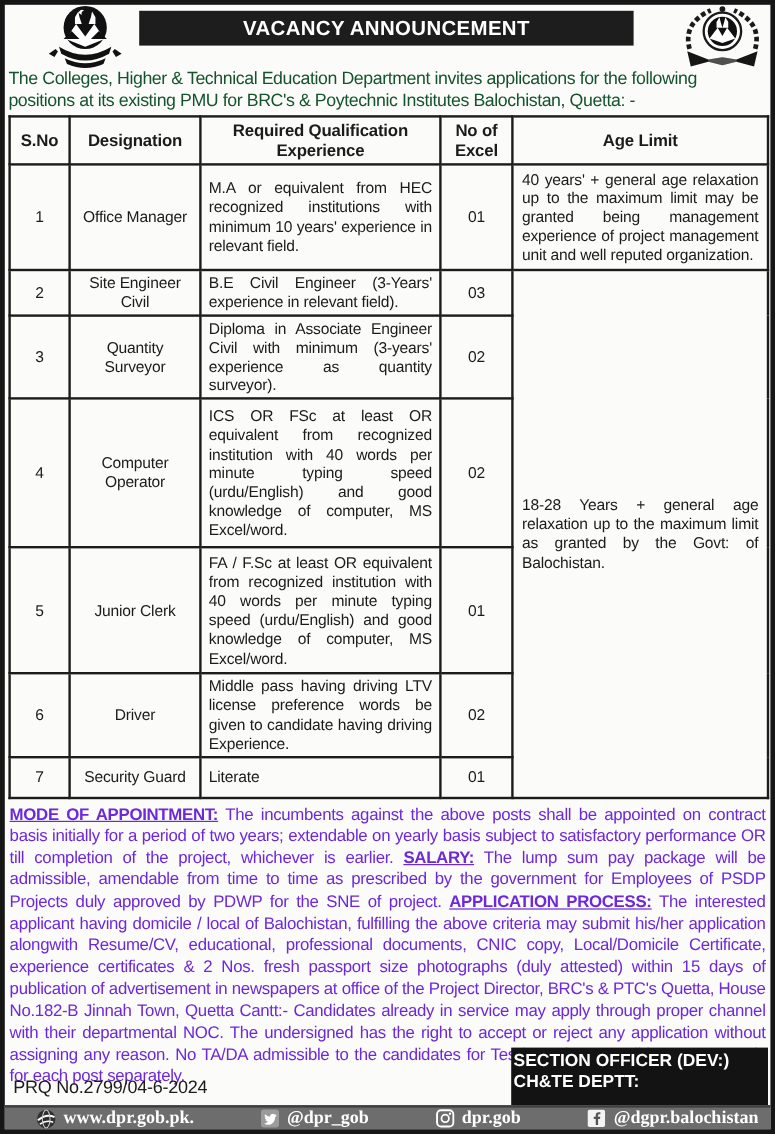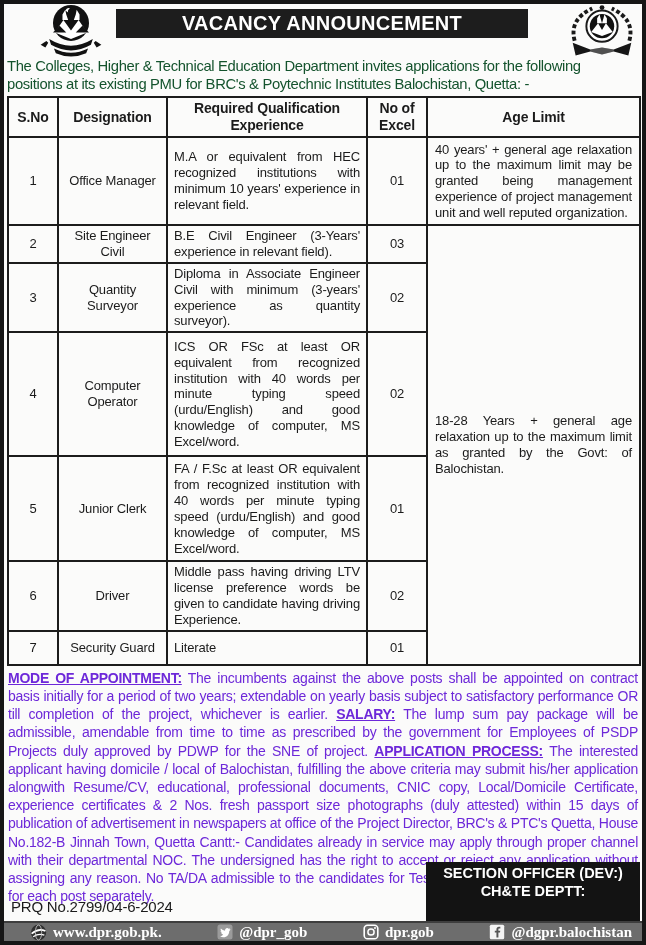--- a/index.html
+++ b/index.html
@@ -12,21 +12,21 @@
   .doc-border {
     position:absolute; inset:0; border:4px solid #161616; pointer-events:none;
   }
   
   .header { position:relative; height:58px; }
   .crest-left { position:absolute; left:20px; top:3px; width:102px; height:55px; }
   .crest-right { position:absolute; right:3px; top:1px; width:82px; height:62px; }
   .title-bar {
     position:absolute; left:116px; top:9px; width:412px; height:29px;
     background:#1d1d1d; color:#fff; display:flex; align-items:center; justify-content:center;
-    font-size:20px; font-weight:bold; letter-spacing:.3px;
+    font-size:17px; font-weight:bold; letter-spacing:.3px;
   }
   .intro {
     margin:0 7px 3px 7px; font-size:14.8px; line-height:17.5px;
     letter-spacing:-0.35px; color:#14532d;
   }
   
   table.vac {
     width:632px; margin:1px 7px 0 7px; border-collapse:collapse; table-layout:fixed;
   }
   table.vac th, table.vac td {
@@ -54,22 +54,22 @@
     text-align:justify; letter-spacing:-0.25px; color:#6d28d9;
   }
   .seg-label { font-weight:bold; text-decoration:underline; }
   
   .prq {
     position:absolute; left:11px; bottom:30px;
     font-size:15px; font-weight:normal; letter-spacing:-0.2px;
   }
   .officer-box {
     position:absolute; right:6px; bottom:24px; width:214px;
-    background:#131313; color:#fff; text-align:center;
-    font-size:14.5px; font-weight:bold; line-height:18px; padding:2px 2px 21px 2px;
+    background:#131313; color:#fff; 
+    font-size:14.5px; font-weight:bold; line-height:18px; padding:2px 2px 10px 2px;
   }
   .social-bar {
     position:absolute; left:4px; right:4px; bottom:4px; height:20px;
     background:#6d6d6d; border-top:2px solid #3e3e3e;
     display:flex; align-items:center; justify-content:space-between;
     padding:0 10px 0 26px;
   }
   .social-item {
     display:flex; align-items:center; gap:6px;
     color:#fff; font-family:"Liberation Serif", serif; font-weight:bold; font-size:15px;

